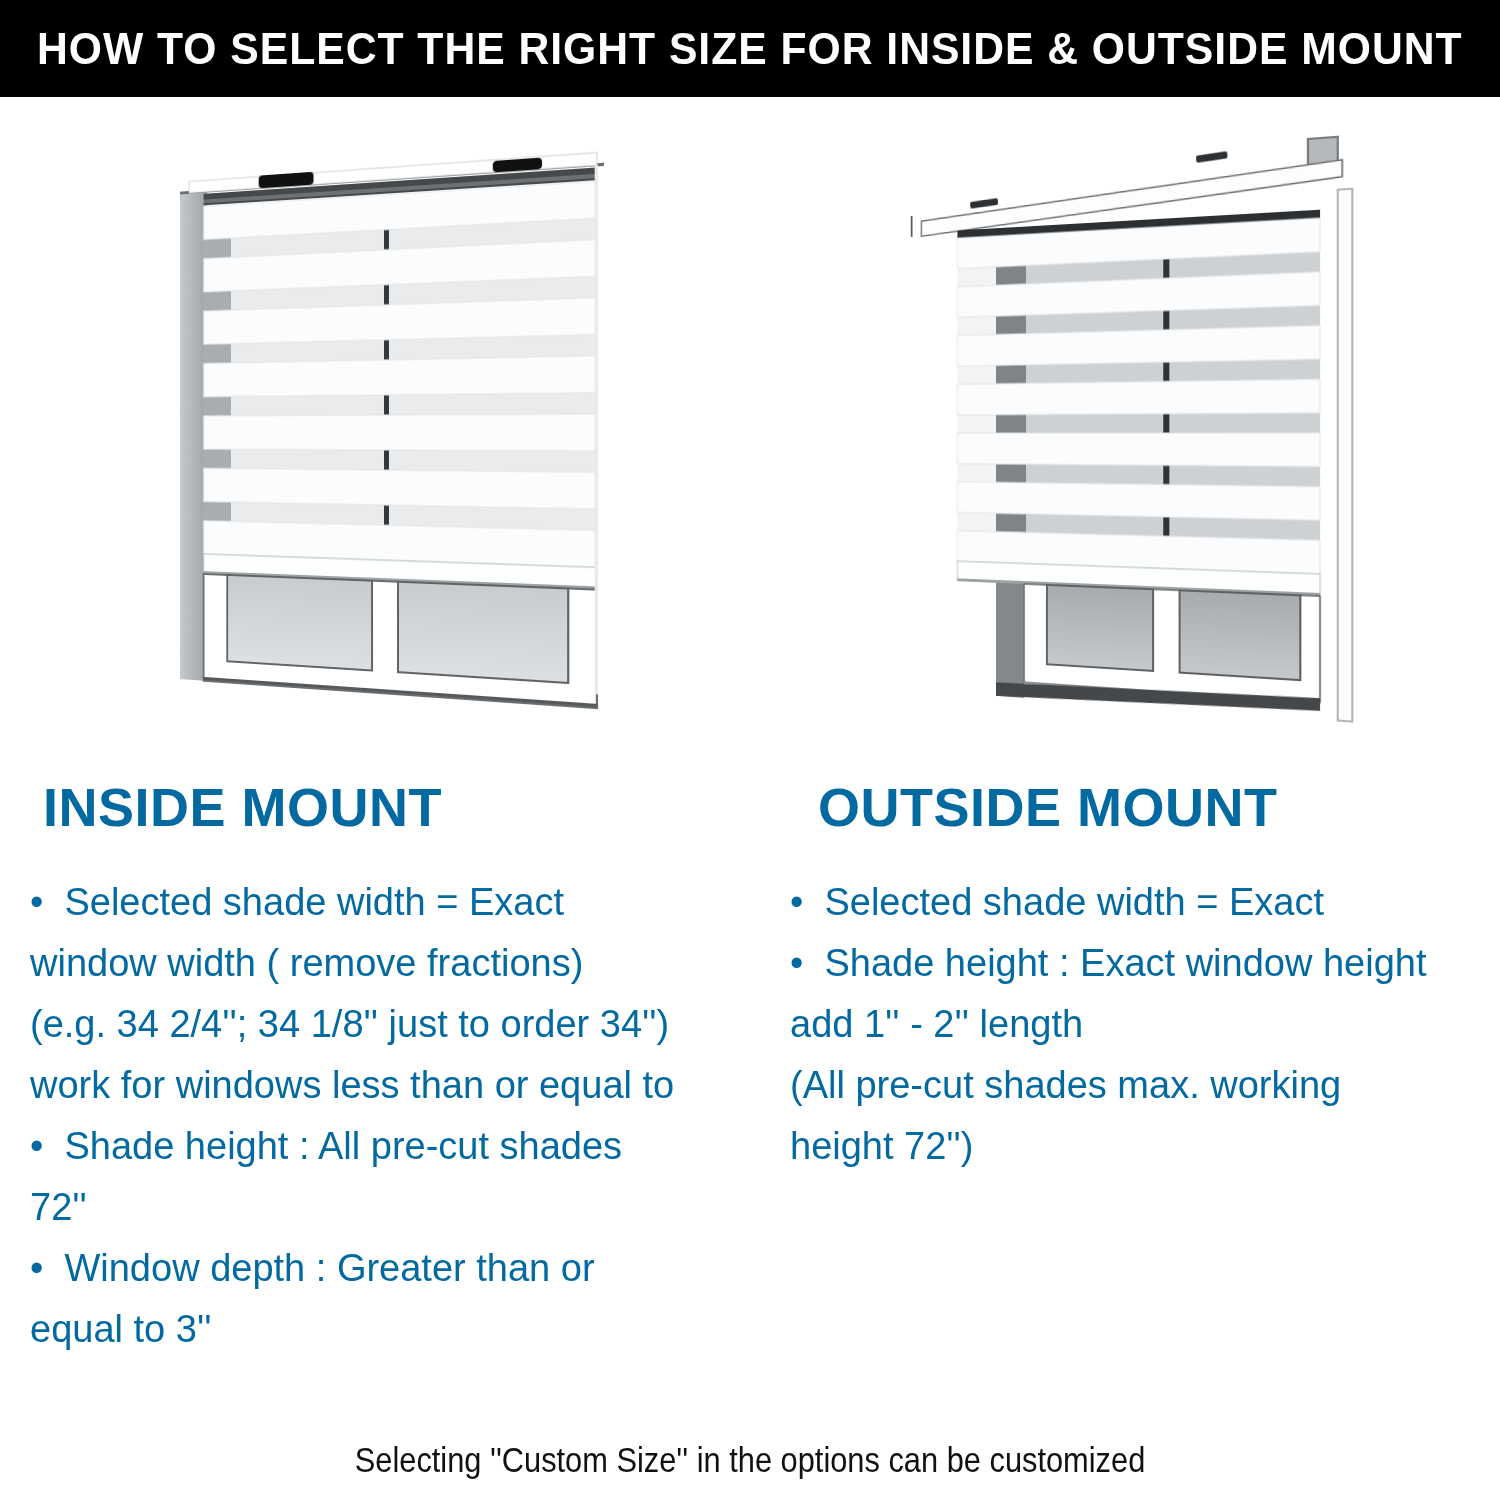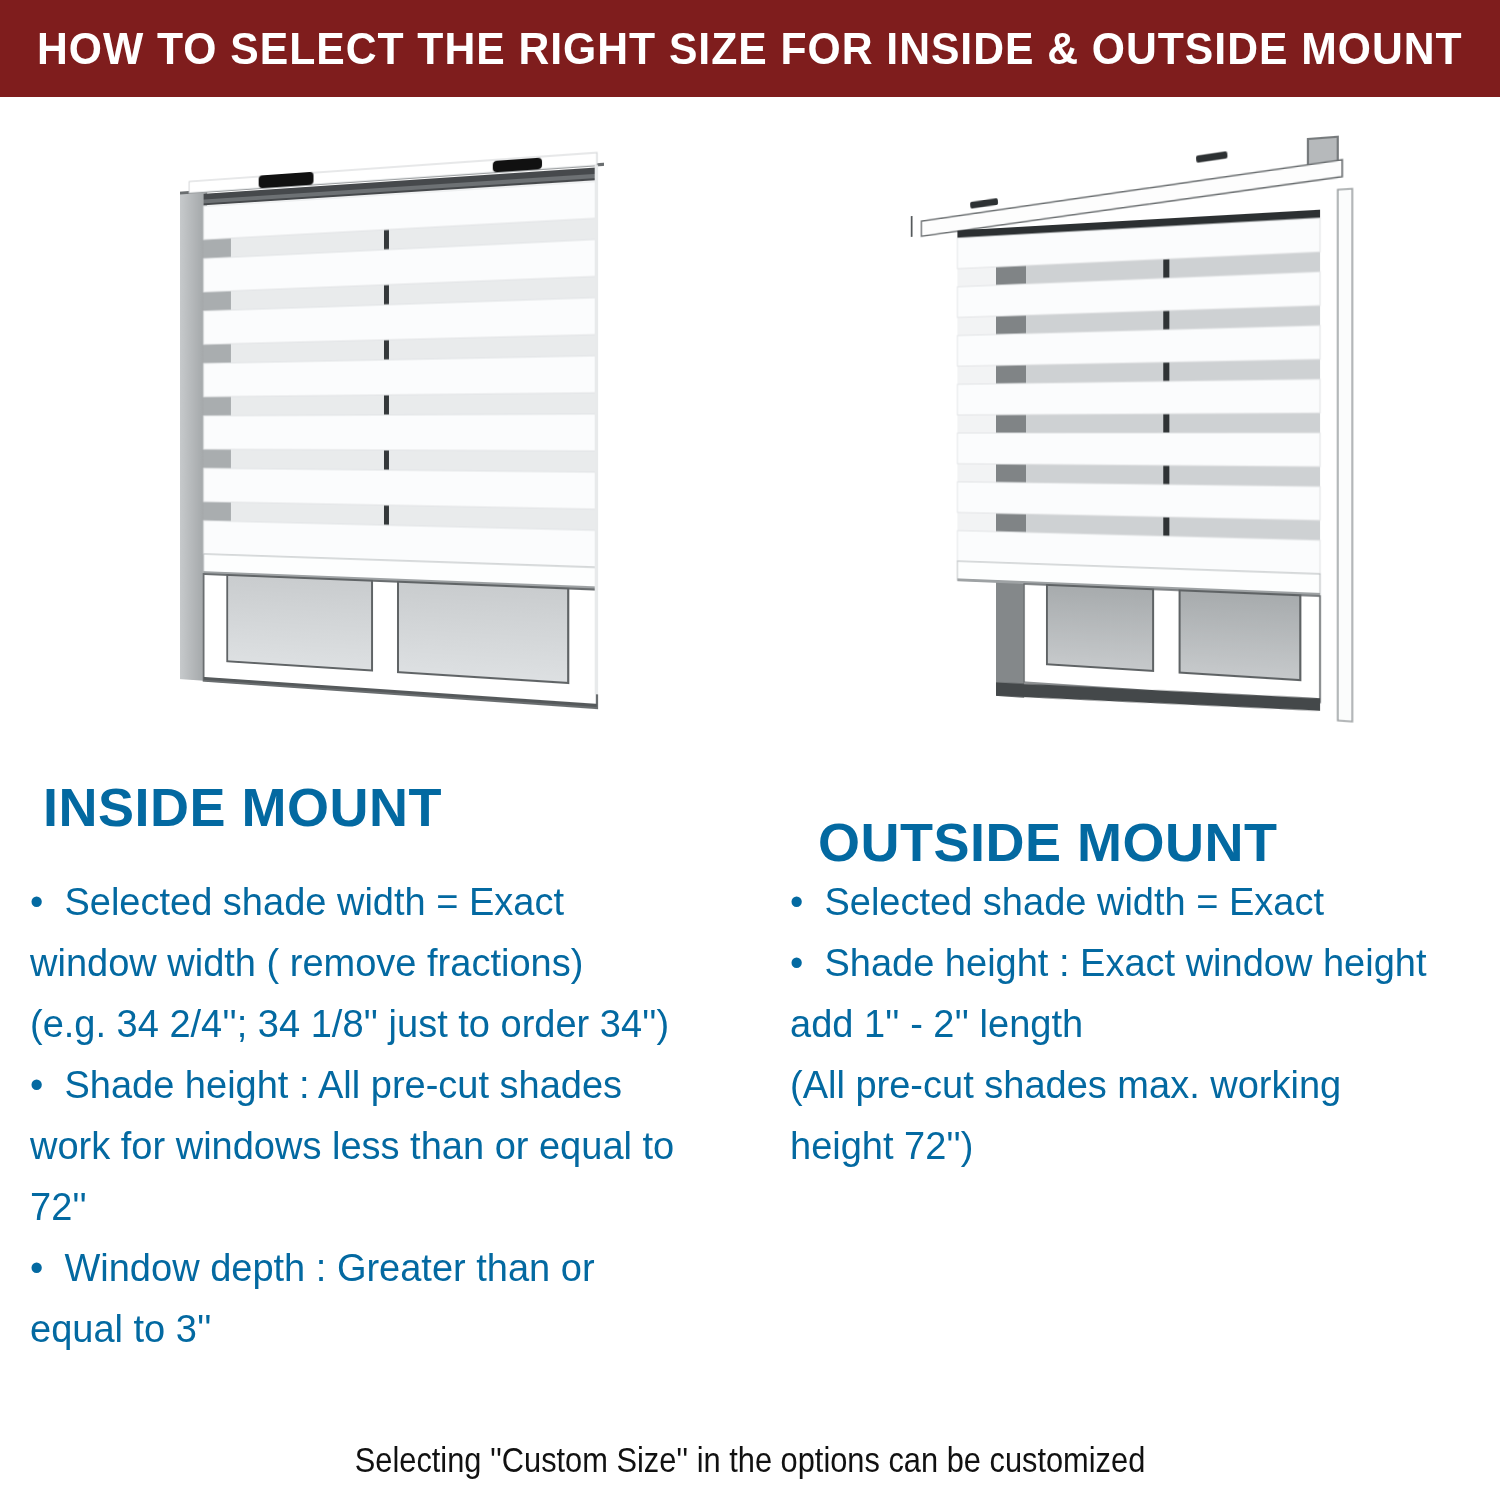--- a/index.html
+++ b/index.html
@@ -1,37 +1,37 @@
 <!DOCTYPE html>
 <html><head>
 <meta charset="utf-8">
 <style>
   html,body{margin:0;padding:0;background:#ffffff;}
   #page{position:relative;width:1500px;height:1487px;background:#ffffff;overflow:hidden;
         font-family:"Liberation Sans", sans-serif;}
 
   
-  .banner{position:absolute;left:0;top:0;width:1500px;height:97px;background:#7f1d1d;
-          display:flex;align-items:center;justify-content:center;}
+  .banner{position:absolute;left:0;top:0;width:1500px;height:97px;background:#000000;
+          display:flex;align-items:center;justify-content:center;text-decoration:underline;}
   .banner-title{color:#ffffff;font-size:44px;font-weight:800;letter-spacing:1px;
           white-space:nowrap;transform:scaleX(0.97);}
 
   
   .illus{position:absolute;}
   .illus svg{width:100%;height:100%;display:block;}
   .illus-left{left:168px;top:158px;width:424px;height:550px;
           transform:perspective(360px) rotateY(-5.5deg);}
   .illus-right{left:895px;top:145px;width:455px;height:580px;
           transform:perspective(360px) rotateY(-5.5deg);}
 
   
   .mount-heading{position:absolute;top:776px;font-size:54px;font-weight:bold;
           color:#0369a1;white-space:nowrap;letter-spacing:0.5px;}
   .heading-inside{left:43px;}
-  .heading-outside{left:818px;margin-top:35px;}
+  .heading-outside{left:818px;}
 
   
   .textcol{position:absolute;top:872px;width:700px;font-size:38px;line-height:61px;
           color:#0369a1;}
   .textcol-left{left:30px;}
   .textcol-right{left:790px;}
   .tline{white-space:nowrap;}
 
   
   .footer-note{position:absolute;left:0;top:1440px;width:1500px;text-align:center;
@@ -195,22 +195,22 @@
     </svg>
   </div>
 
   <div class="mount-heading heading-inside">INSIDE MOUNT</div>
   <div class="mount-heading heading-outside">OUTSIDE MOUNT</div>
 
   <div class="textcol textcol-left">
     <div class="tline">•&nbsp; Selected shade width = Exact</div>
     <div class="tline">window width ( remove fractions)</div>
     <div class="tline">(e.g. 34 2/4''; 34 1/8'' just to order 34'')</div>
+    <div class="tline">work for windows less than or equal to</div>
     <div class="tline">•&nbsp; Shade height : All pre-cut shades</div>
-    <div class="tline">work for windows less than or equal to</div>
     <div class="tline">72''</div>
     <div class="tline">•&nbsp; Window depth : Greater than or</div>
     <div class="tline">equal to 3''</div>
   </div>
 
   <div class="textcol textcol-right">
     <div class="tline">•&nbsp; Selected shade width = Exact</div>
     <div class="tline">•&nbsp; Shade height : Exact window height</div>
     <div class="tline">add 1'' - 2'' length</div>
     <div class="tline">(All pre-cut shades max. working</div>

